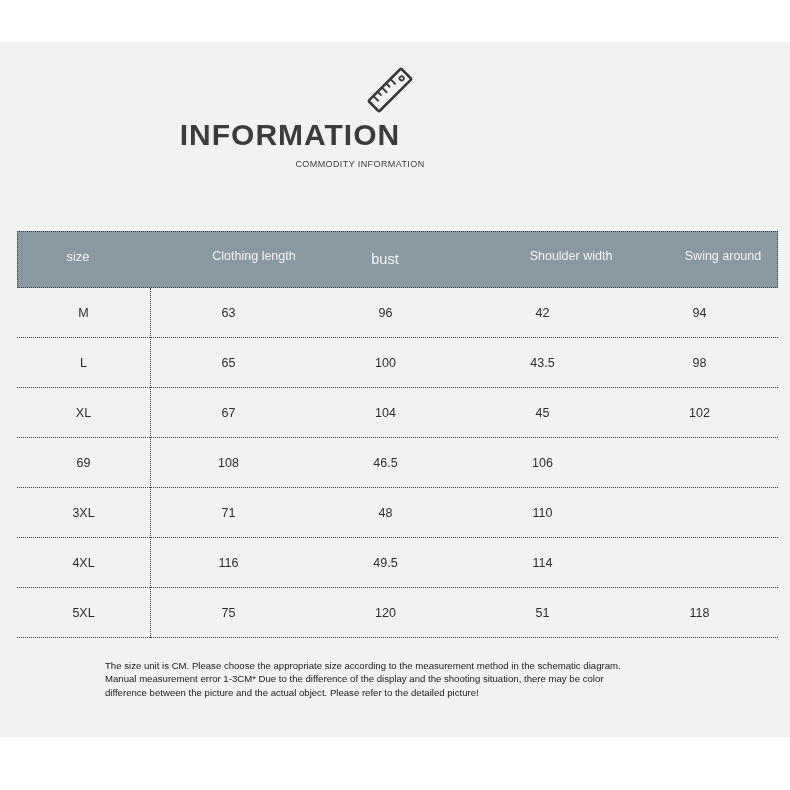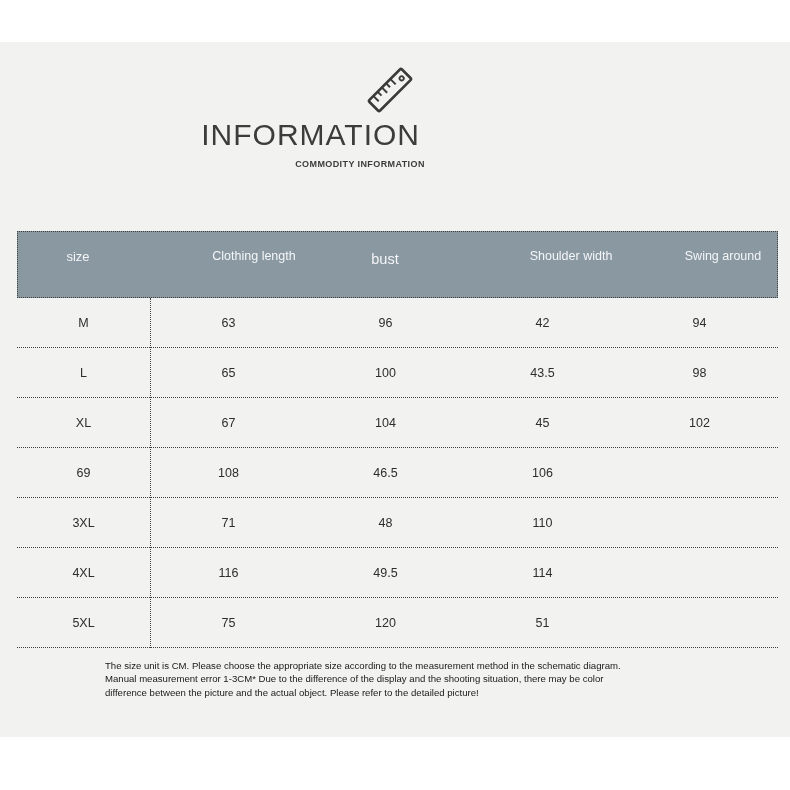--- a/index.html
+++ b/index.html
@@ -21,43 +21,43 @@
     left:0;top:42px;width:790px;height:695px;
     background:#f2f2f1;
   }
   
   .ruler-wrap{
     position:absolute;left:360px;top:60px;width:60px;height:60px;
     display:flex;align-items:center;justify-content:center;
   }
   .big-title{
     position:absolute;left:160px;top:118px;width:260px;
-    text-align:right;
+    text-align:center;
     font-size:30px;letter-spacing:1px;
-    color:#3c3c3c;font-weight:400;
+    color:#3c3c3c;font-weight:700;
   }
   .sub-title{
     position:absolute;left:260px;top:159px;width:200px;
     text-align:center;
     font-size:9px;letter-spacing:0.4px;
-    color:#3c3c3c;font-weight:700;
+    color:#3c3c3c;font-weight:400;
   }
   .section-title{
     position:absolute;left:296px;top:184px;width:200px;
     text-align:center;
     font-size:16px;
     color:#333333;font-weight:400;margin-top:45px;
   }
   
   .size-table{
     position:absolute;left:17px;top:231px;width:761px;
   }
   .thead{
     position:relative;
-    height:67px;
+    height:57px;
     background:#8a98a2;
     border:1px dotted #3f3f3f;
     box-sizing:border-box;
   }
   .th{
     position:absolute;top:0;height:49px;line-height:49px;
     transform:translateX(-50%);
     color:#f4f6f7;font-size:12.5px;white-space:nowrap;
   }
   .th-size{left:60px;font-size:13px;}
@@ -158,20 +158,21 @@
         <div class="td">4XL</div>
         <div class="td">116</div>
         <div class="td">49.5</div>
         <div class="td">114</div>
       </div>
       <div class="trow">
         <div class="td">5XL</div>
         <div class="td">75</div>
         <div class="td">120</div>
         <div class="td">51</div>
+        <div class="td">118</div>
       </div>
       <div class="vline"></div>
     </div>
   </div>
 
   <div class="note">
     <div>The size unit is CM. Please choose the appropriate size according to the measurement method in the schematic diagram.</div>
     <div>Manual measurement error 1-3CM* Due to the difference of the display and the shooting situation, there may be color</div>
     <div>difference between the picture and the actual object. Please refer to the detailed picture!</div>
   </div>

